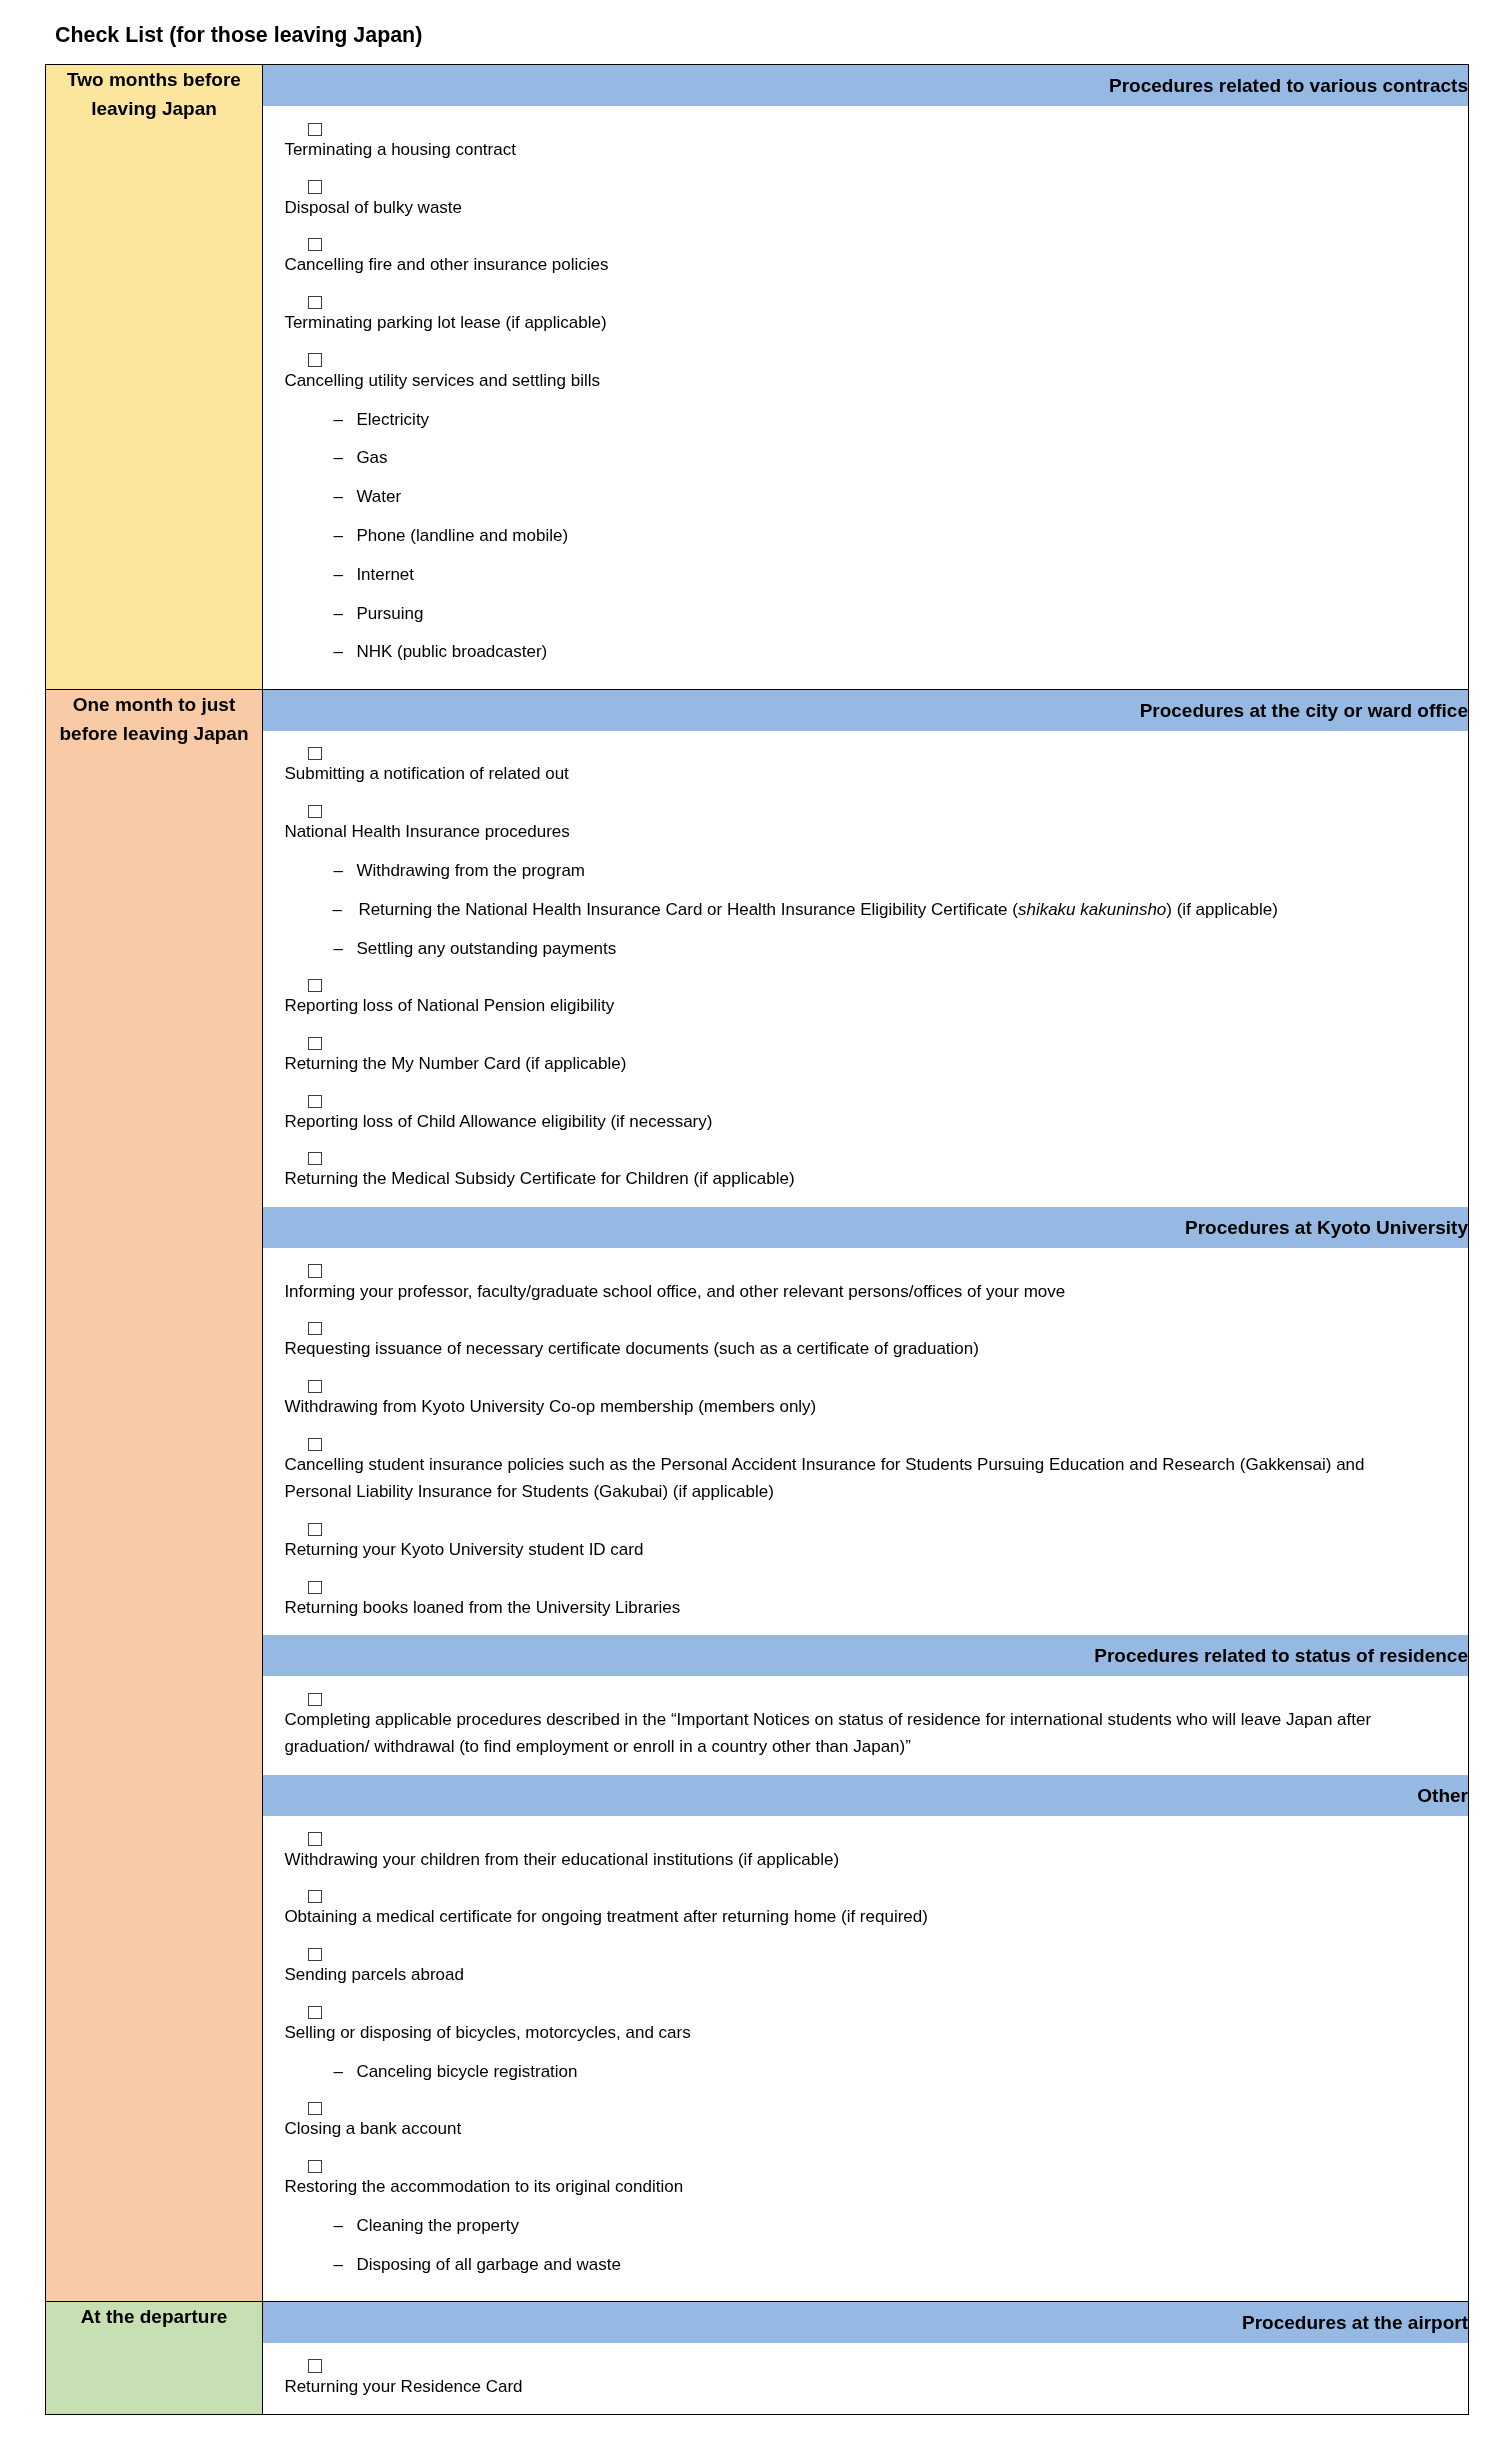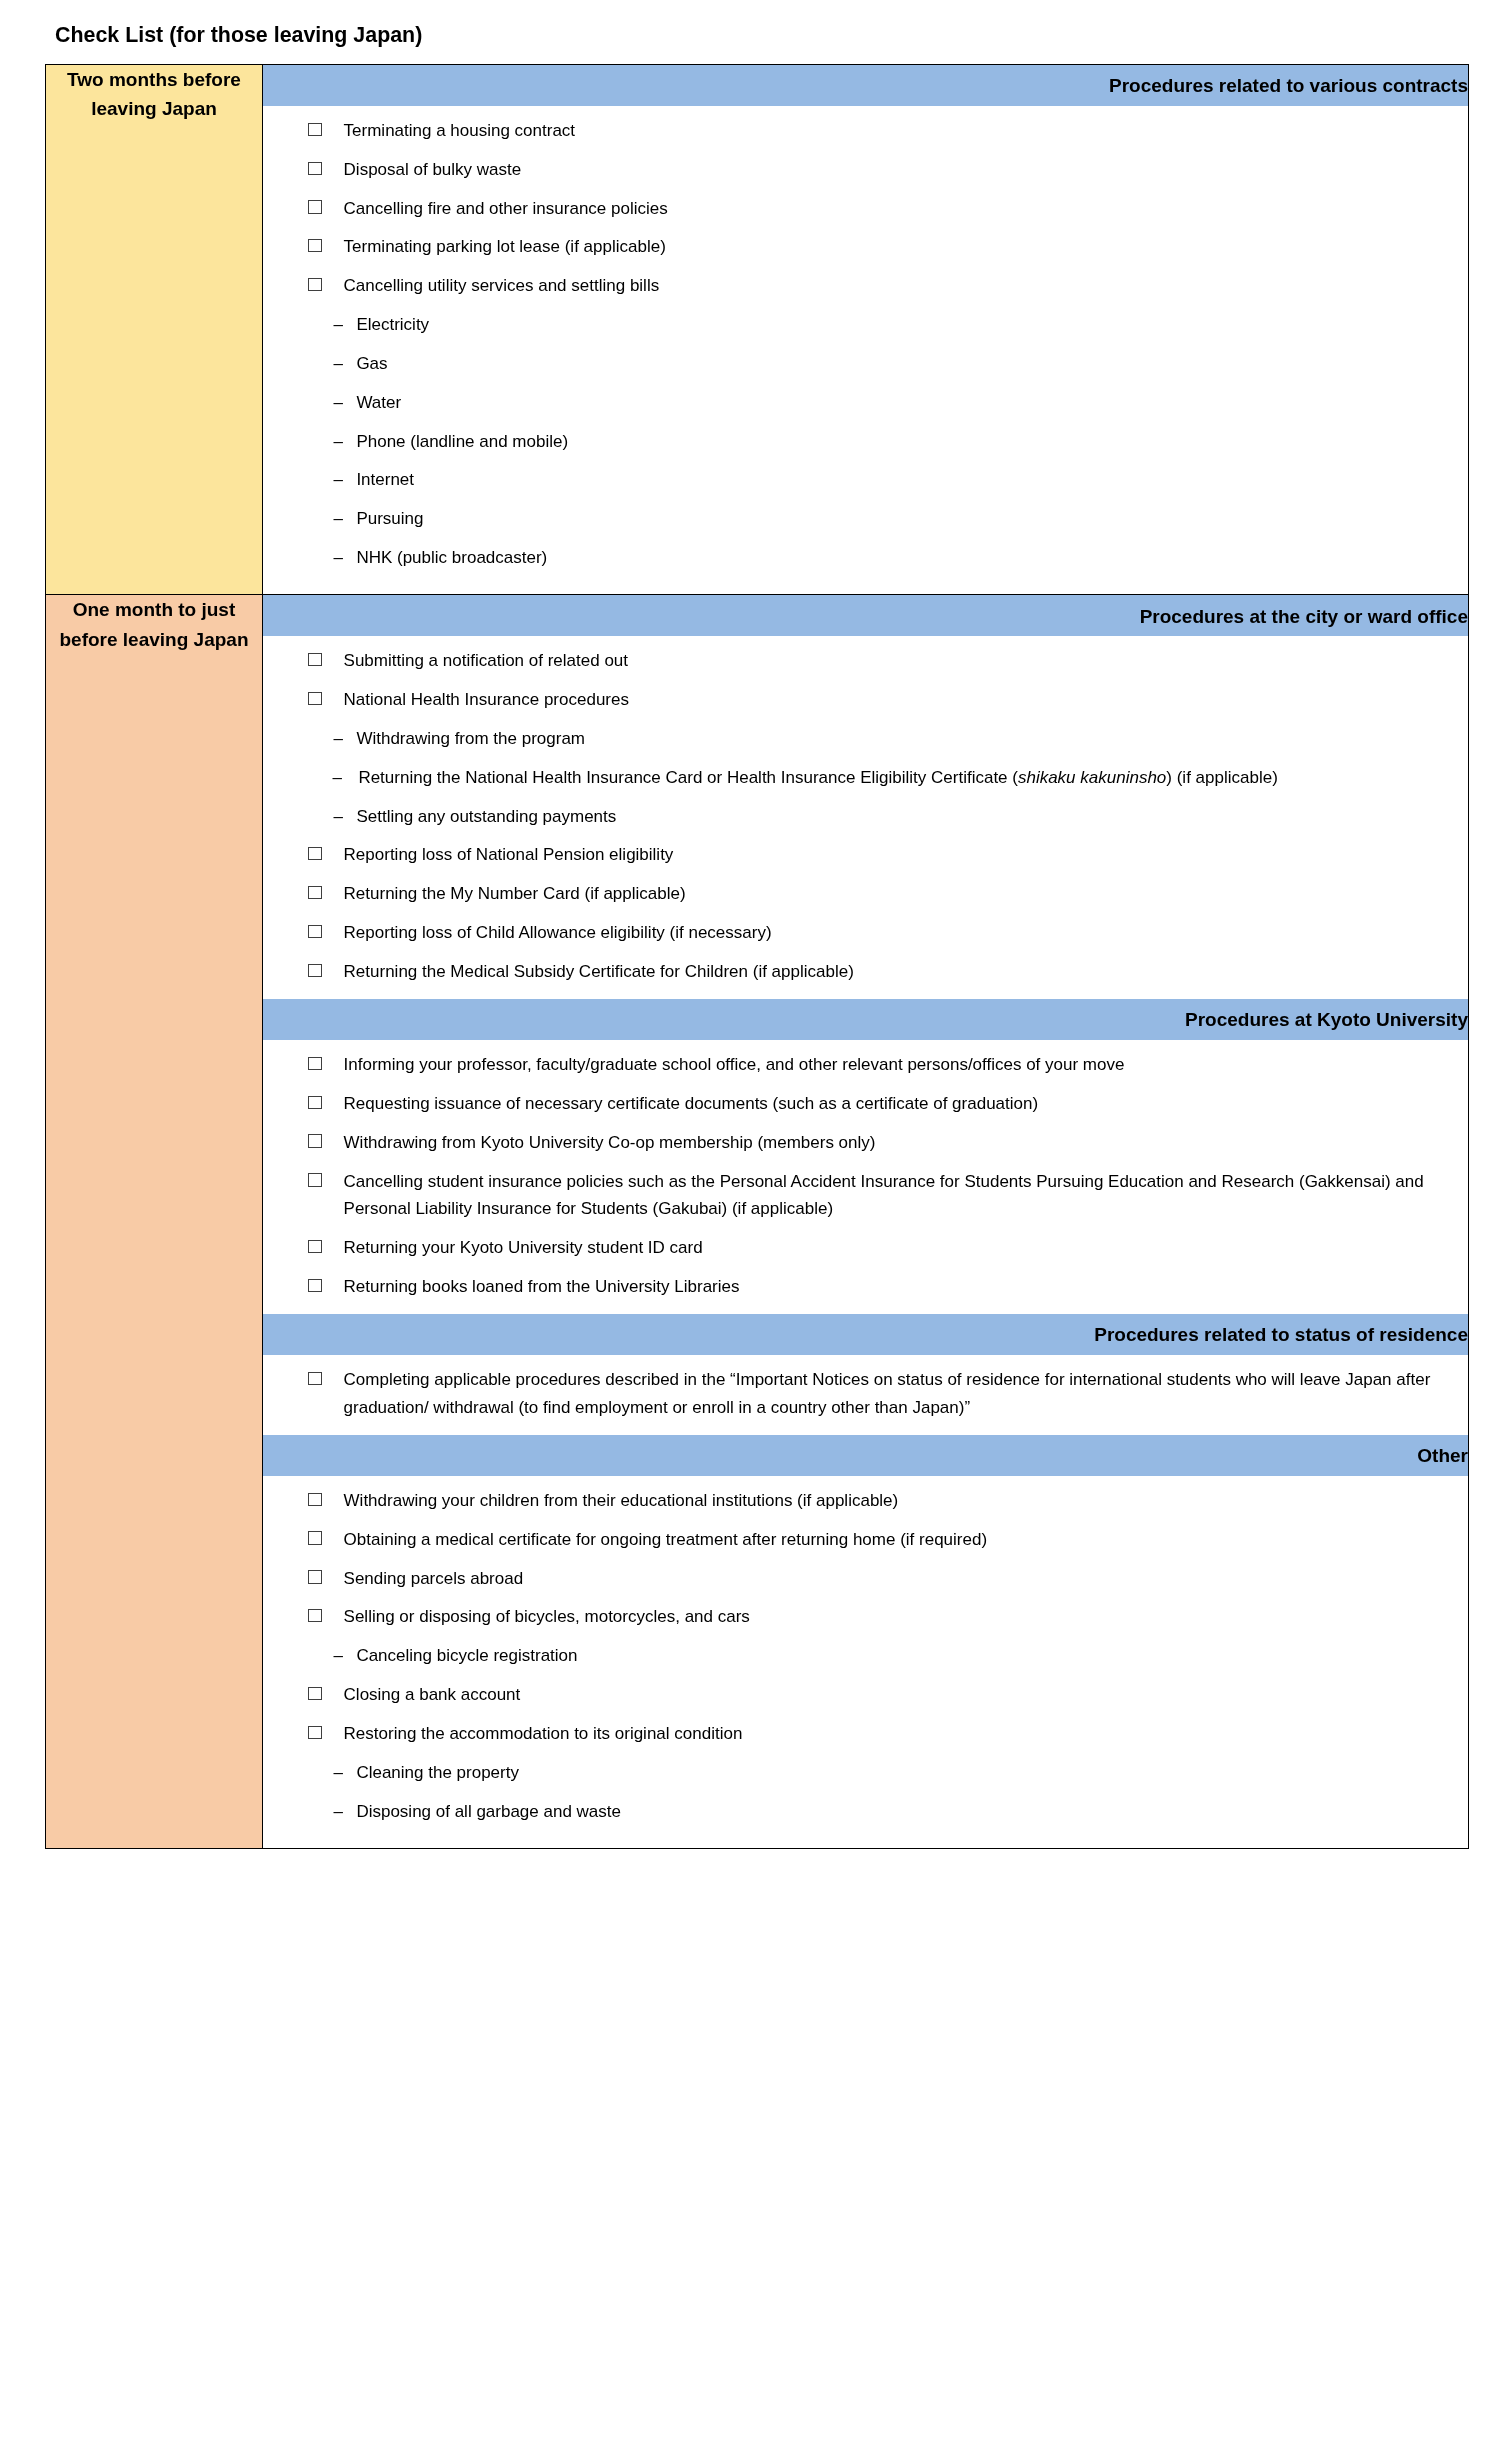--- a/index.html
+++ b/index.html
@@ -100,20 +100,21 @@
   
   .section-items {
     padding: 8.8px 21.4px 11.3px 21.4px;
   }
   .item {
     display: flex;
     align-items: flex-start;
     font-size: 17px;
     line-height: 1.62;
     margin: 0 0 11.3px 0;
+    flex-direction: column;
   }
   .item:last-child { margin-bottom: 2.5px; }
 
   .checkbox {
     flex: 0 0 auto;
     width: 13.2px;
     height: 13.2px;
     border: 0.9px solid #3f3f3f;
     background: #ffffff;
     margin: 5.7px 22px 0 24px;
@@ -283,17 +284,29 @@
               </div>
               <div class="item">
                 <span class="checkbox"></span>
                 <span class="item-text">Restoring the accommodation to its original condition</span>
               </div>
               <div class="subitem"><span class="dash">–</span><span>Cleaning the property</span></div>
               <div class="subitem"><span class="dash">–</span><span>Disposing of all garbage and waste</span></div>
             </div>
           </td>
         </tr>
+        <tr>
+          <td class="phase-cell phase-green"><span>At the departure</span></td>
+          <td class="body-cell">
+            <div class="section-head">Procedures at the airport</div>
+            <div class="section-items">
+              <div class="item">
+                <span class="checkbox"></span>
+                <span class="item-text">Returning your Residence Card</span>
+              </div>
+            </div>
+          </td>
+        </tr>
       </tbody>
   </table>
 
 </div>
 
 
 </body></html>

